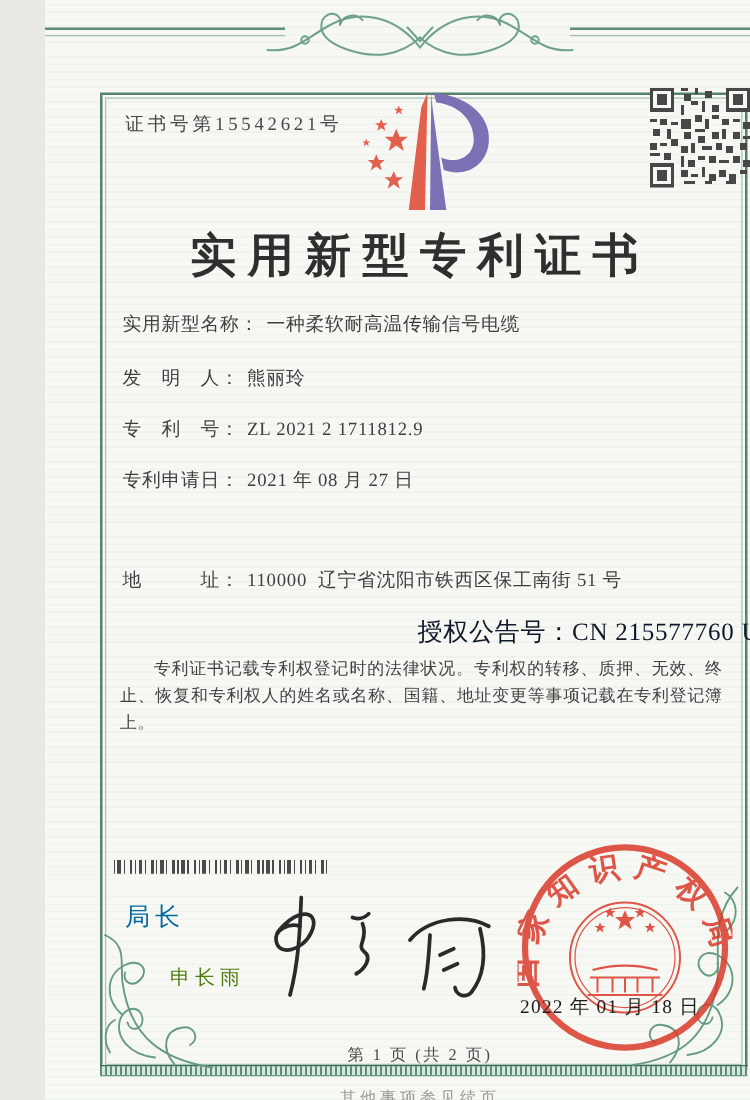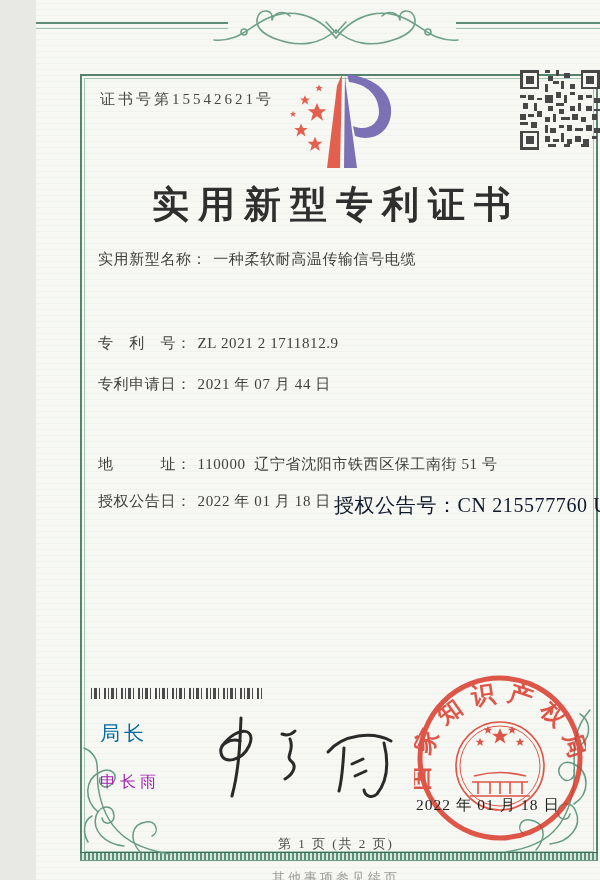--- a/index.html
+++ b/index.html
@@ -40,21 +40,21 @@
   
   .paras{position:absolute;left:60px;top:524px;width:482px;font-size:13.5px;
         line-height:21.5px;text-align:justify;color:#424242;letter-spacing:0.4px;}
   .paras p{margin:0;text-indent:2em;}
   
   .barcode{position:absolute;left:55px;top:688px;width:172px;height:11px;
         background:repeating-linear-gradient(90deg,#4a4a4a 0 1px,transparent 1px 3px,
           #4a4a4a 3px 6px,transparent 6px 8px,#4a4a4a 8px 9px,transparent 9px 13px,
           #4a4a4a 13px 15px,transparent 15px 17px);}
   .signer-title{position:absolute;left:64px;top:720px;font-size:20px;letter-spacing:4px;color:#0369a1;}
-  .signer-name{position:absolute;left:64px;top:772px;font-size:16px;letter-spacing:4px;color:#a21caf;}
+  .signer-name{position:absolute;left:64px;top:772px;font-size:16px;letter-spacing:4px;color:#4d7c0f;padding-left:36px;}
   .signature{position:absolute;left:158px;top:708px;}
   .seal{position:absolute;left:378px;top:672px;opacity:0.85;}
   .seal-date{position:absolute;left:380px;top:795px;font-size:15.5px;letter-spacing:1px;color:#1e1e1e;}
   .page-note{position:absolute;left:0;top:835px;width:100%;text-align:center;
         font-size:13px;letter-spacing:2px;color:#4a4a4a;}
   .footer-partial{position:absolute;left:0;top:869px;width:100%;text-align:center;
         font-size:13px;letter-spacing:3px;color:#9a9a96;}
 </style>
 </head>
 <body>
@@ -184,27 +184,28 @@
         <rect x="26" y="24" width="2" height="1"></rect>
         <rect x="22" y="27" width="3" height="1"></rect>
       <rect x="10" y="27" width="3" height="1"></rect>
         <rect x="16" y="27" width="2" height="1"></rect>
     </g>
   </svg>
 
   <div class="title">实用新型专利证书</div>
 
   <div class="field f1"><span class="lab">实用新型名称：</span><span class="val">一种柔软耐高温传输信号电缆</span></div>
+  <div class="field f2"><span class="lab">发　明　人：</span><span class="val">熊丽玲</span></div>
   <div class="field f3"><span class="lab">专　利　号：</span><span class="val">ZL 2021 2 1711812.9</span></div>
-  <div class="field f4"><span class="lab">专利申请日：</span><span class="val">2021 年 07 月 44 日</span></div>
+  <div class="field f4"><span class="lab">专利申请日：</span><span class="val">2021 年 08 月 27 日</span></div>
   <div class="field f6"><span class="lab">地　　　址：</span><span class="val">110000  辽宁省沈阳市铁西区保工南街 51 号</span></div>
-  <div class="field f7"><span class="lab">授权公告日：</span><span class="val">2022 年 01 月 18 日</span></div>
   <div class="f8"><span class="lab">授权公告号：</span><span class="val">CN 215577760 U</span></div>
 
   <div class="paras">
+    <p>专利证书记载专利权登记时的法律状况。专利权的转移、质押、无效、终止、恢复和专利权人的姓名或名称、国籍、地址变更等事项记载在专利登记簿上。</p>
   </div>
 
   <div class="barcode"></div>
   <div class="signer-title">局长</div>
   <div class="signer-name">申长雨</div>
 
   <svg class="signature" width="212" height="92" viewBox="0 0 212 92">
     <g fill="none" stroke="#2a2a2a" stroke-width="3" stroke-linecap="round">
       <path d="M28,38 C45,16 63,21 55,38 C48,53 29,57 27,45 C25,36 37,30 46,33"></path>
       <path d="M47,10 C46,35 45,62 38,88"></path>

